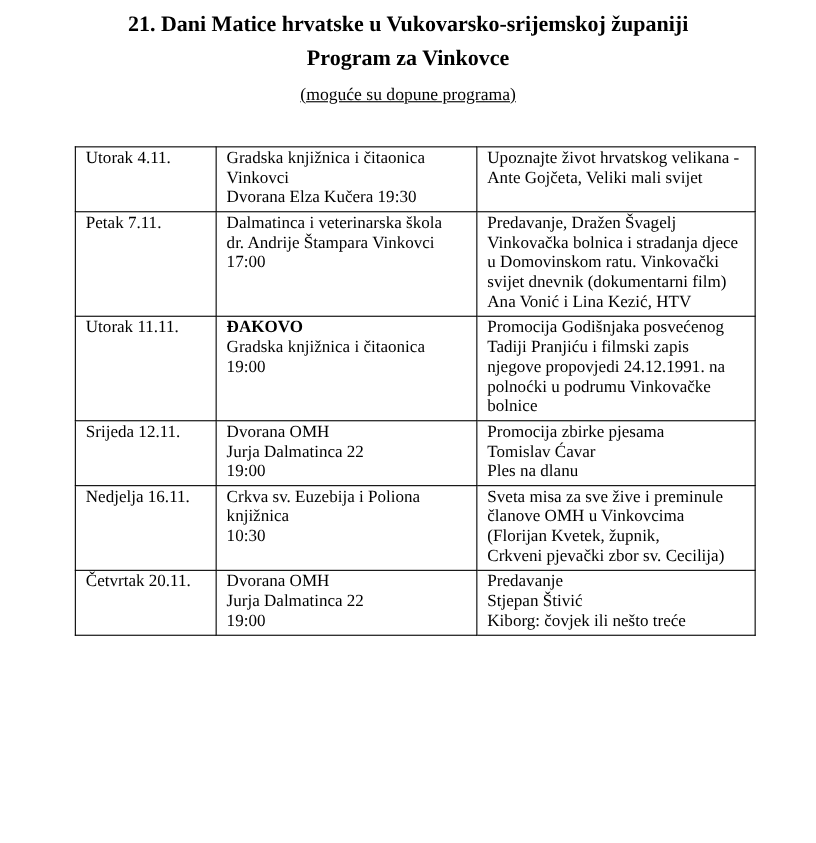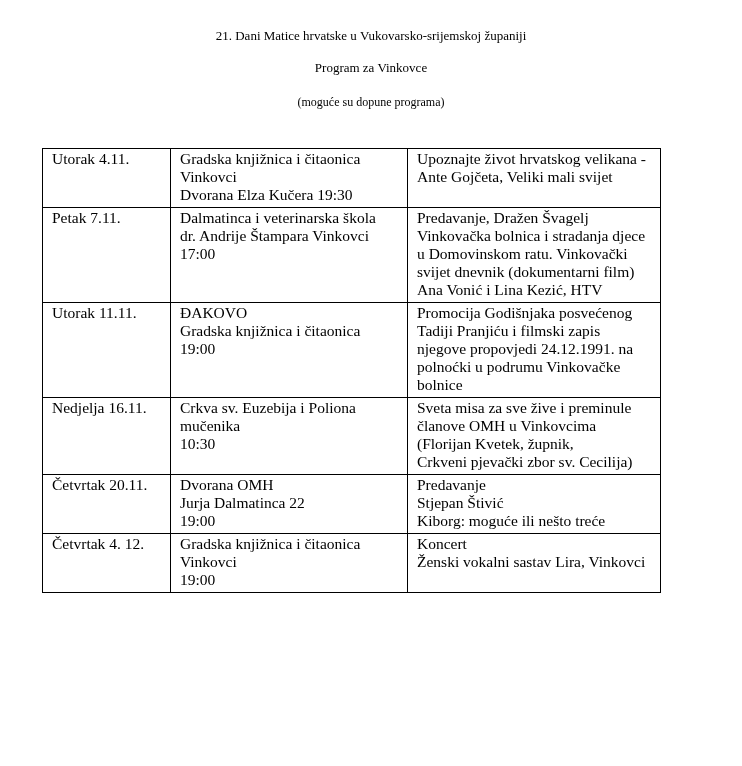--- a/index.html
+++ b/index.html
@@ -13,47 +13,48 @@
     height: 766px;
     font-family: "Liberation Serif", serif;
     overflow: hidden;
   }
   .header {
     text-align: center;
     padding-top: 13px;
   }
   .header .title,
   .header .subtitle {
-    font-weight: normal;
-    font-size: 13px;
+    font-weight: bold;
+    font-size: 20px;
     line-height: 18px;
-    margin: 14px 0 13px 0;
+    margin: 0 0 13px 0;
   }
   .header .note {
     font-weight: normal;
-    font-size: 12px;
+    font-size: 16px;
     line-height: 18px;
     margin: 16px;
+    text-decoration: underline;
   }
   table.program {
     border-collapse: collapse;
     table-layout: fixed;
     width: 618px;
-    margin: 37px 0 0 42px;
+    margin: 37px 0 0 68px;
   }
   table.program td {
     border: 1px solid #000000;
     vertical-align: top;
     padding: 1px 6px 3px 9px;
     font-size: 15.5px;
     line-height: 18px;
     overflow: hidden;
   }
   table.program .cell-line { min-height: 18px; }
-  .bold { font-weight: normal; }
+  .bold { font-weight: bold; }
 </style>
 </head>
 <body>
 
 <div class="header">
   <p class="title">21. Dani Matice hrvatske u Vukovarsko-srijemskoj županiji</p>
   <p class="subtitle">Program za Vinkovce</p>
   <p class="note">(moguće su dopune programa)</p>
 </div>
 
@@ -107,25 +108,40 @@
         <td>
           <div class="cell-line">Promocija Godišnjaka posvećenog</div>
           <div class="cell-line">Tadiji Pranjiću i filmski zapis</div>
           <div class="cell-line">njegove propovjedi 24.12.1991. na</div>
           <div class="cell-line">polnoćki u podrumu Vinkovačke</div>
           <div class="cell-line">bolnice</div>
         </td>
       </tr>
       <tr>
         <td>
+          <div class="cell-line">Srijeda 12.11.</div>
+        </td>
+        <td>
+          <div class="cell-line">Dvorana OMH</div>
+          <div class="cell-line">Jurja Dalmatinca 22</div>
+          <div class="cell-line">19:00</div>
+        </td>
+        <td>
+          <div class="cell-line">Promocija zbirke pjesama</div>
+          <div class="cell-line">Tomislav Ćavar</div>
+          <div class="cell-line">Ples na dlanu</div>
+        </td>
+      </tr>
+      <tr>
+        <td>
           <div class="cell-line">Nedjelja 16.11.</div>
         </td>
         <td>
           <div class="cell-line">Crkva sv. Euzebija i Poliona</div>
-          <div class="cell-line">mučenika</div>
+          <div class="cell-line">knjižnica</div>
           <div class="cell-line">10:30</div>
         </td>
         <td>
           <div class="cell-line">Sveta misa za sve žive i preminule</div>
           <div class="cell-line">članove OMH u Vinkovcima</div>
           <div class="cell-line">(Florijan Kvetek, župnik,</div>
           <div class="cell-line">Crkveni pjevački zbor sv. Cecilija)</div>
         </td>
       </tr>
       <tr>
@@ -133,31 +149,17 @@
           <div class="cell-line">Četvrtak 20.11.</div>
         </td>
         <td>
           <div class="cell-line">Dvorana OMH</div>
           <div class="cell-line">Jurja Dalmatinca 22</div>
           <div class="cell-line">19:00</div>
         </td>
         <td>
           <div class="cell-line">Predavanje</div>
           <div class="cell-line">Stjepan Štivić</div>
-          <div class="cell-line">Kiborg: moguće ili nešto treće</div>
-        </td>
-      </tr>
-      <tr>
-        <td>
-          <div class="cell-line">Četvrtak 4. 12.</div>
-        </td>
-        <td>
-          <div class="cell-line">Gradska knjižnica i čitaonica</div>
-          <div class="cell-line">Vinkovci</div>
-          <div class="cell-line">19:00</div>
-        </td>
-        <td>
-          <div class="cell-line">Koncert</div>
-          <div class="cell-line">Ženski vokalni sastav Lira, Vinkovci</div>
+          <div class="cell-line">Kiborg: čovjek ili nešto treće</div>
         </td>
       </tr>
     </tbody>
 </table>
 
 </body></html>

